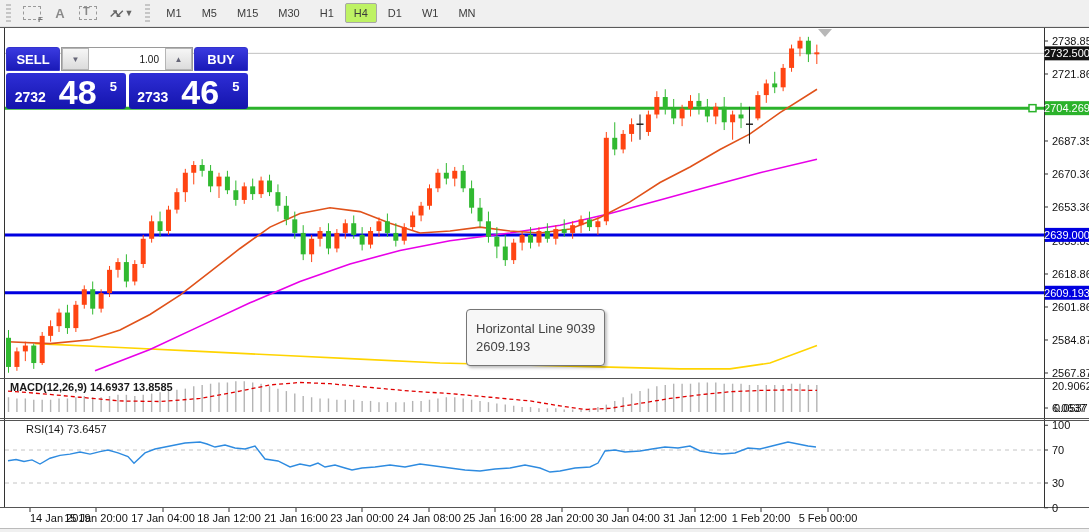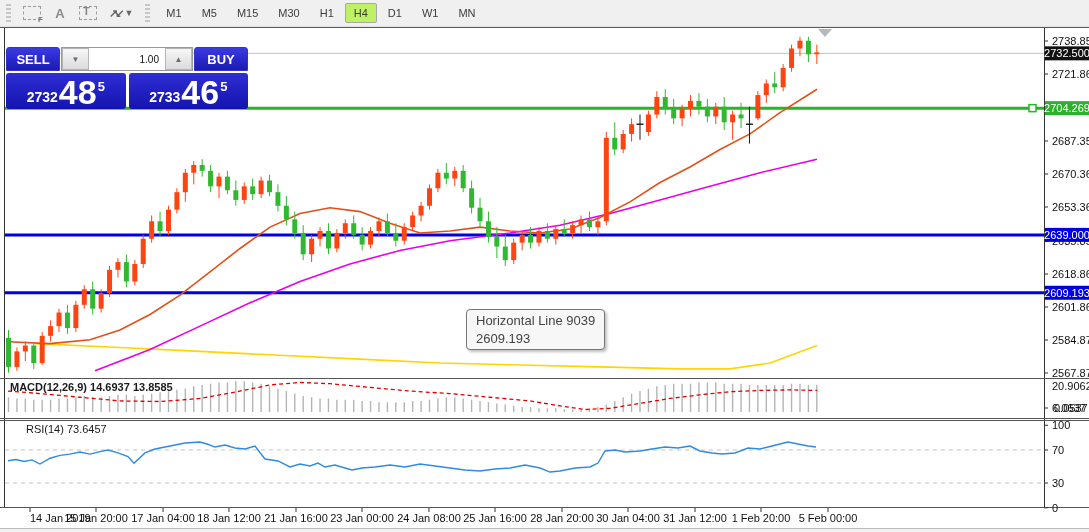--- a/index.html
+++ b/index.html
@@ -32,30 +32,30 @@
   .tp-row1{display:flex;height:24px;}
   .btn-trade{width:52px;background:linear-gradient(#3a3ae0,#1a1ab8);color:#fff;font-size:13px;font-weight:bold;
              border:1px solid #3333cc;border-radius:3px 3px 0 0;display:flex;align-items:center;justify-content:center;}
   .vol-box{flex:1;display:flex;border:1px solid #9a9a9a;background:#fff;margin:0 1px;}
   .spin{width:25px;background:linear-gradient(#f6f6f6,#dcdcdc);border:1px solid #b5b5b5;color:#667;
         font-size:8px;display:flex;align-items:center;justify-content:center;}
   .vol-val{flex:1;display:flex;align-items:center;justify-content:flex-end;padding-right:6px;
            font-size:10px;color:#111;}
   .tp-row2{display:flex;margin-top:2px;height:36px;}
   .price-box{flex:1;background:linear-gradient(#2e2ed6,#1414ad);color:#fff;display:flex;align-items:flex-end;
-             justify-content:center;border-radius:3px;padding-bottom:2px;}
+             justify-content:center;border-radius:3px;padding-bottom:2px;gap:12px;}
   .price-box.left{margin-right:3px;}
   .pb-small{font-size:14px;font-weight:bold;line-height:1;margin-bottom:3px;}
   .pb-big{font-size:34px;font-weight:bold;line-height:0.85;margin:0 1px;}
   .pb-sup{font-size:13px;font-weight:bold;line-height:1;margin-bottom:14px;}
   
   .annotation{position:absolute;left:452px;top:33px;font-family:"DejaVu Serif","Liberation Serif",serif;
               font-size:17px;color:#ee1111;white-space:nowrap;}
   .tooltip{position:absolute;left:466px;top:281px;background:#f7f7f7;border:1px solid #767676;border-radius:4px;
-           box-shadow:2px 2px 3px rgba(0,0,0,.25);padding:2px 9px;font-size:13px;color:#444;line-height:1.35;}
+           box-shadow:2px 2px 3px rgba(0,0,0,.25);padding:10px 9px;font-size:13px;color:#444;line-height:1.35;}
   .end-marker{position:absolute;left:818px;top:1px;width:0;height:0;
               border-left:7px solid transparent;border-right:7px solid transparent;border-top:8px solid #b8b8b8;}
   .ind-label{position:absolute;font-size:11px;color:#1a1a1a;white-space:nowrap;}
 </style>
 </head>
 <body>
 
 <div class="screen">
 
   <div class="toolbar">

